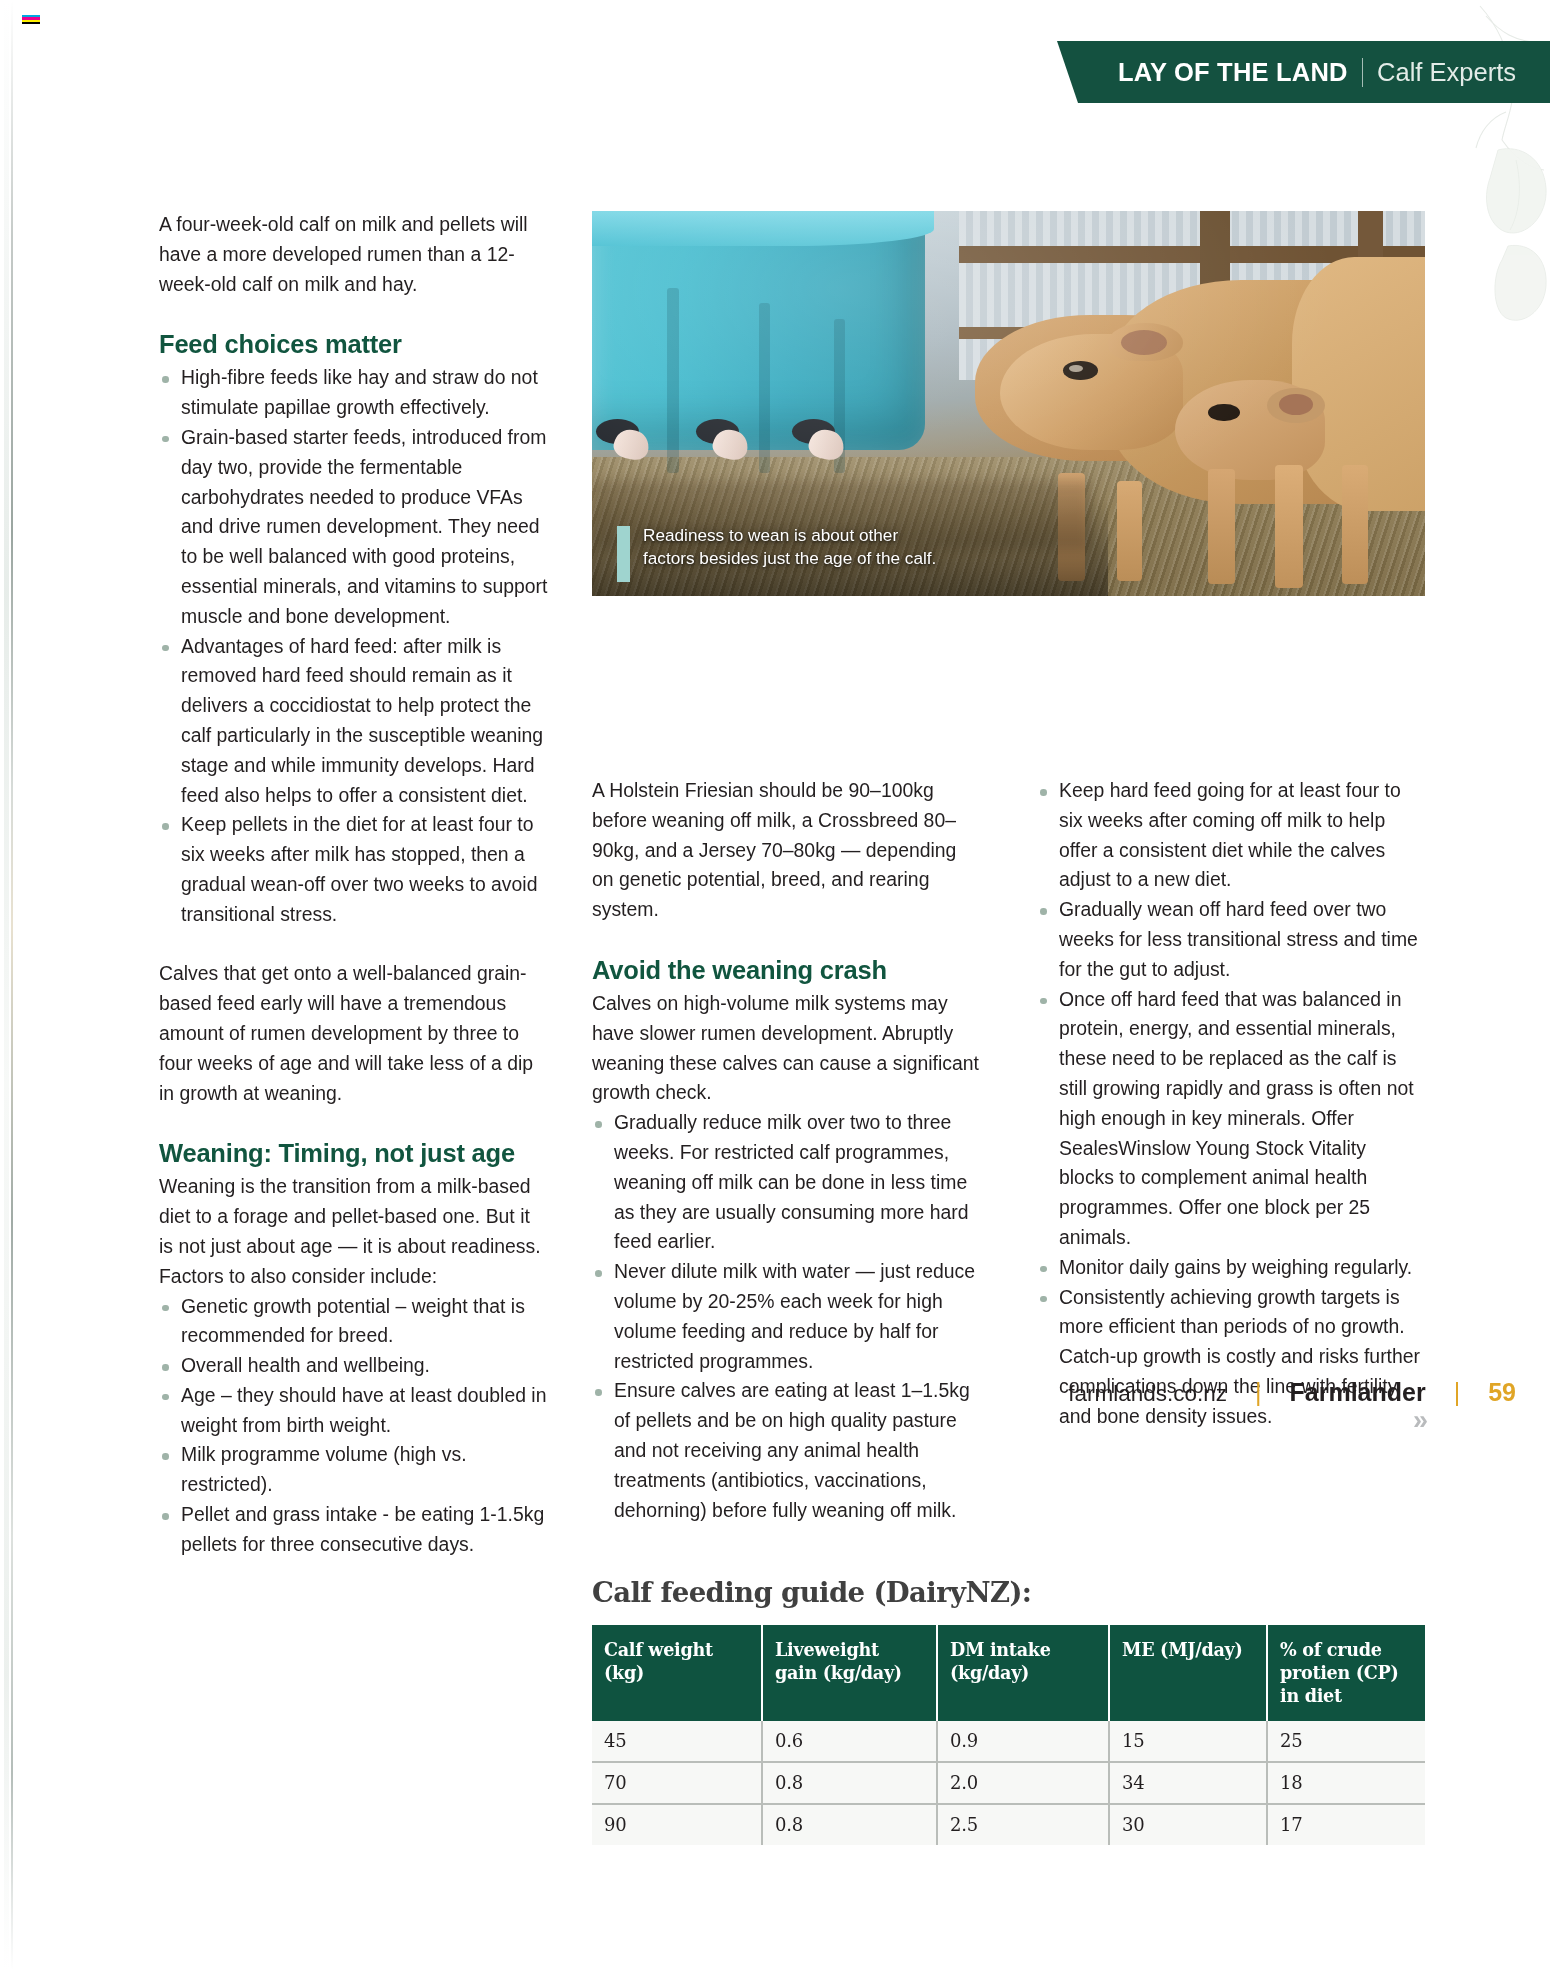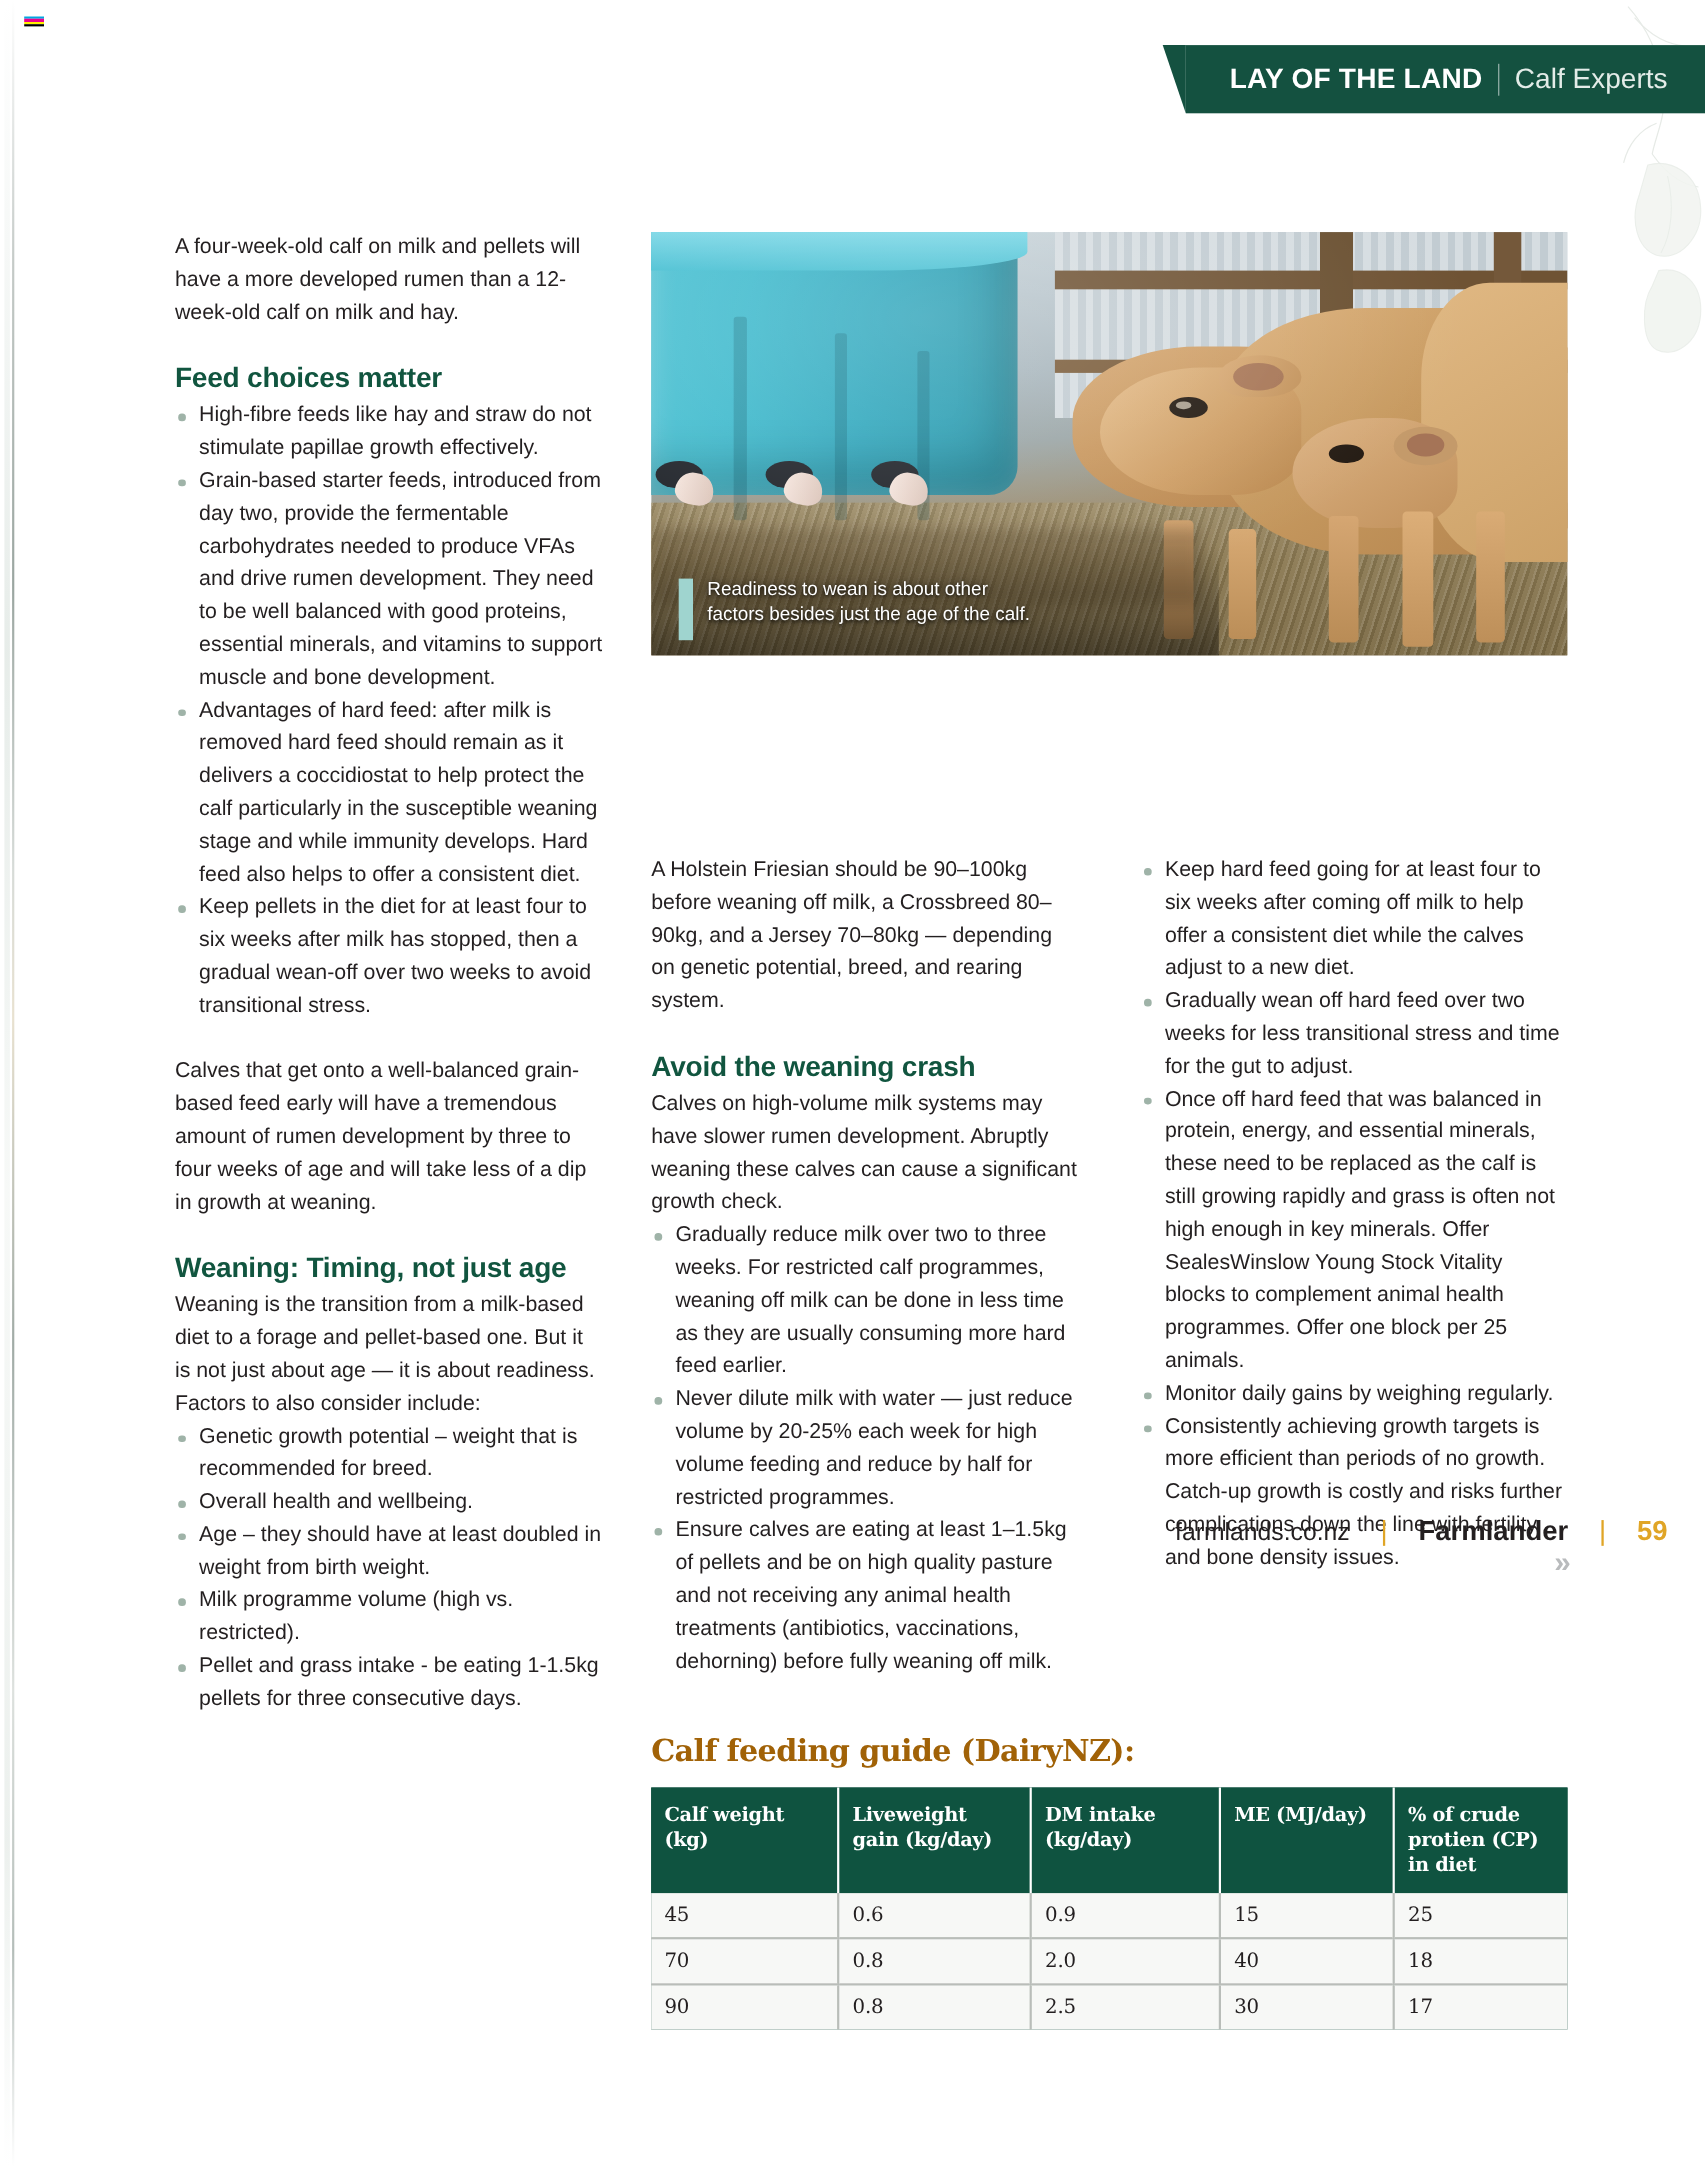--- a/index.html
+++ b/index.html
@@ -175,21 +175,21 @@
     font-weight: bold;
   }
 
   
   .table-title {
     position: absolute;
     left: 592px; top: 1576px;
     font-family: "DejaVu Serif", "Liberation Serif", serif;
     font-weight: bold;
     font-size: 27.5px;
-    color: #a16207;
+    color: #404040;
     letter-spacing: -.6px;
   }
   table.guide {
     position: absolute;
     left: 592px; top: 1625px;
     width: 833px;
     border-collapse: collapse;
     font-family: "DejaVu Serif", "Liberation Serif", serif;
     background: #145140;
   }
@@ -441,21 +441,21 @@
         <td>45</td>
         <td>0.6</td>
         <td>0.9</td>
         <td>15</td>
         <td>25</td>
       </tr>
       <tr>
         <td>70</td>
         <td>0.8</td>
         <td>2.0</td>
-        <td>40</td>
+        <td>34</td>
         <td>18</td>
       </tr>
       <tr>
         <td>90</td>
         <td>0.8</td>
         <td>2.5</td>
         <td>30</td>
         <td>17</td>
       </tr>
     </tbody>

